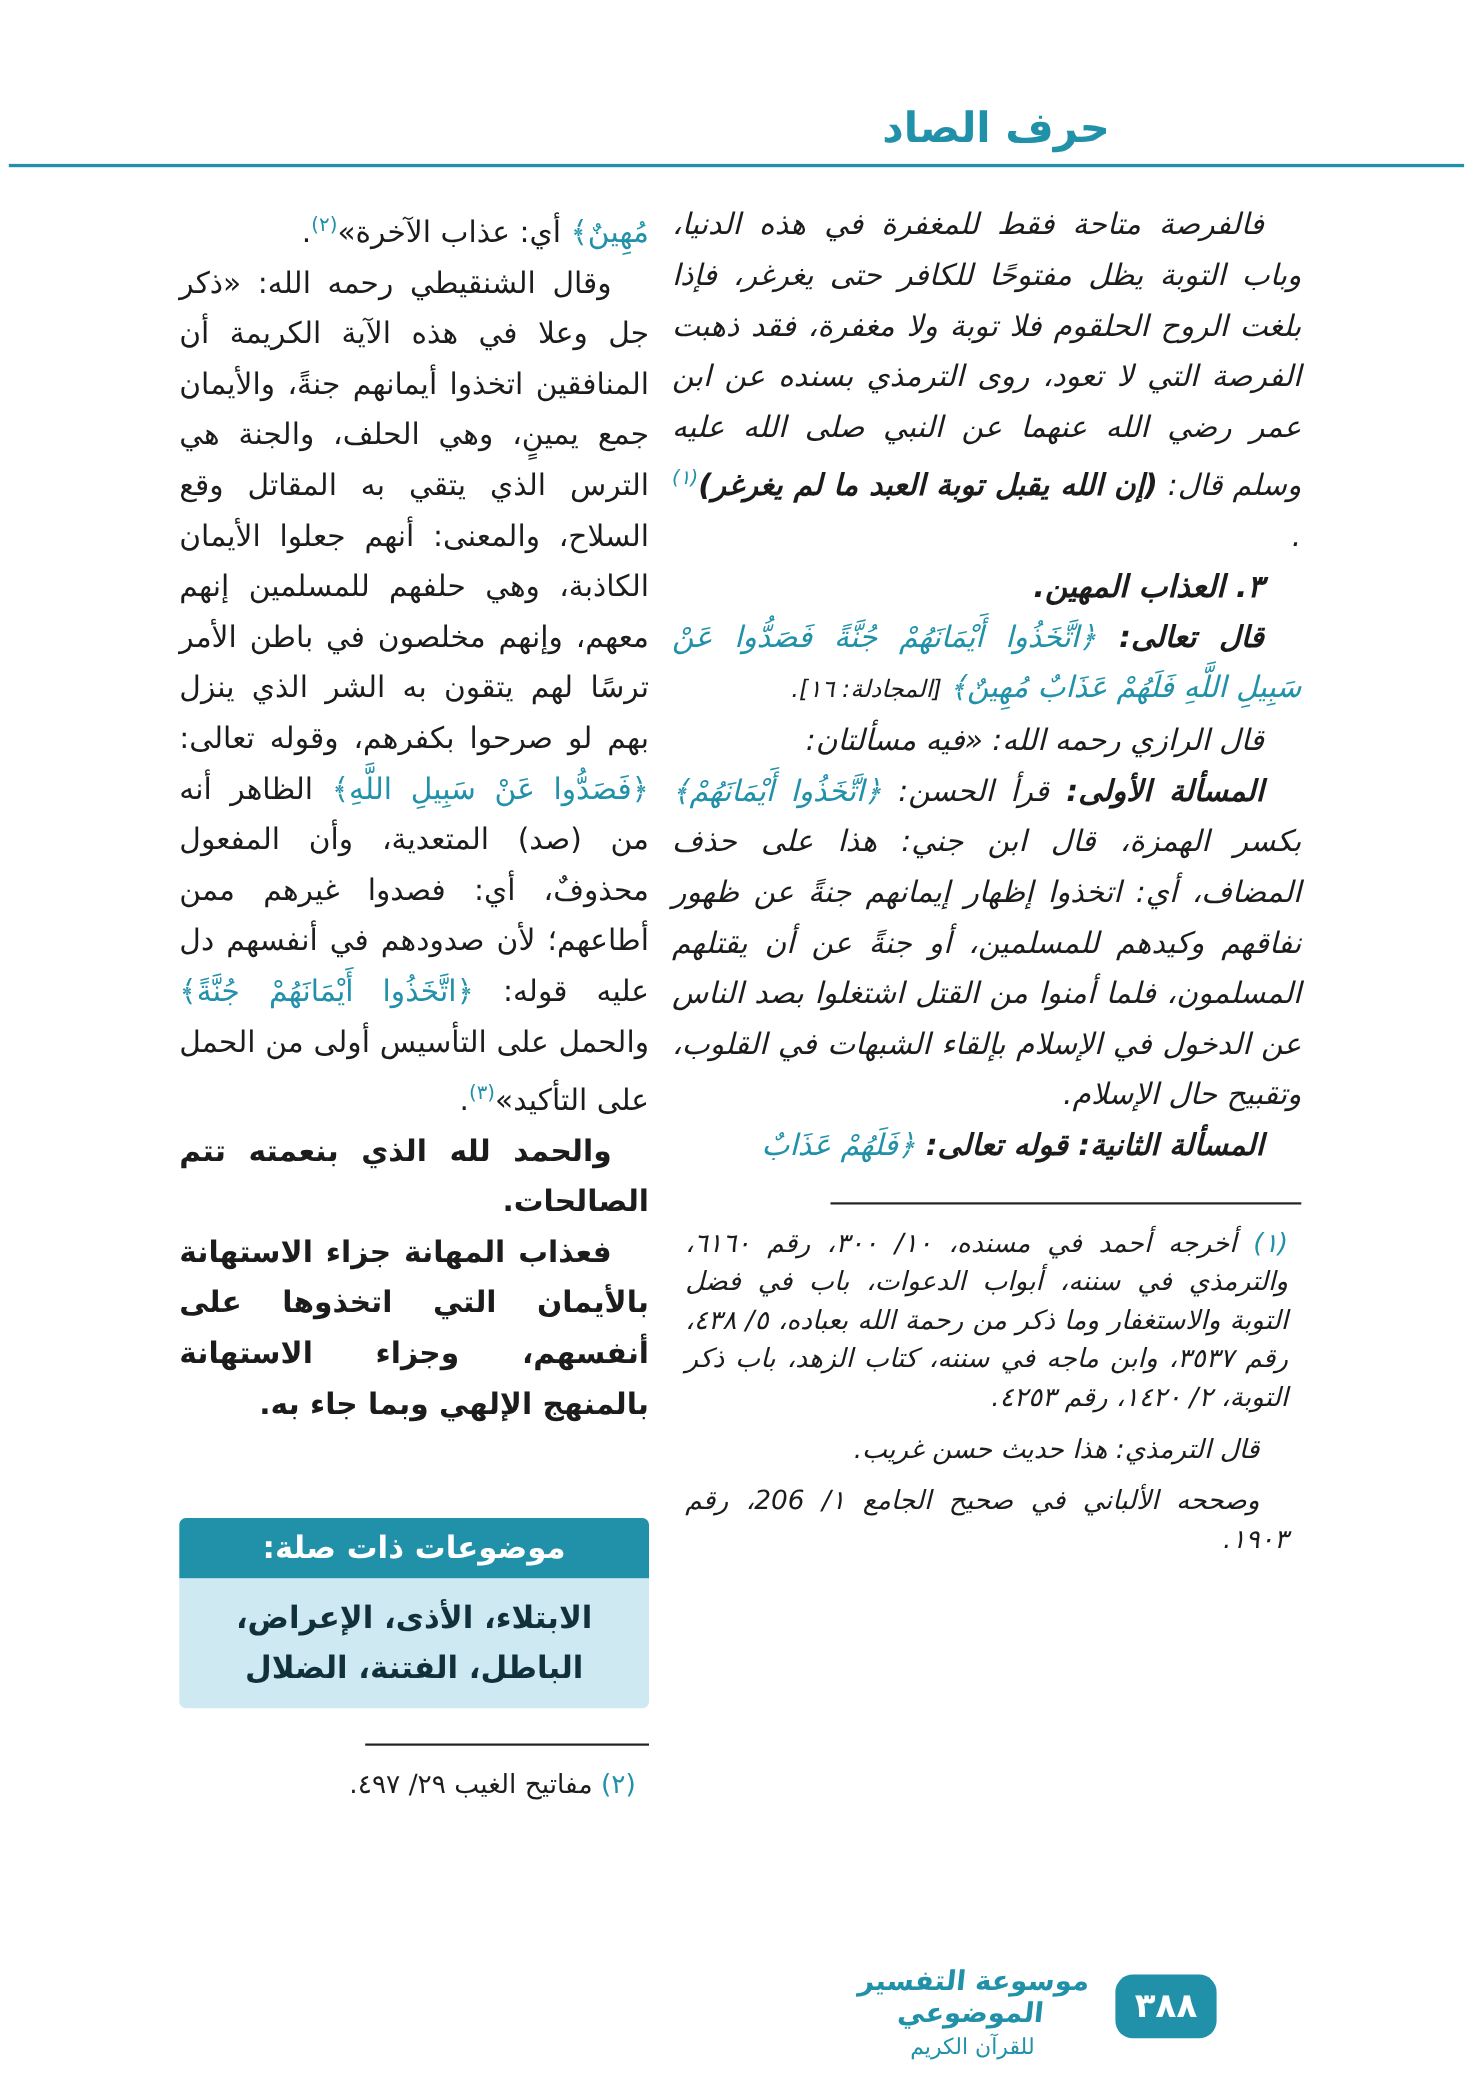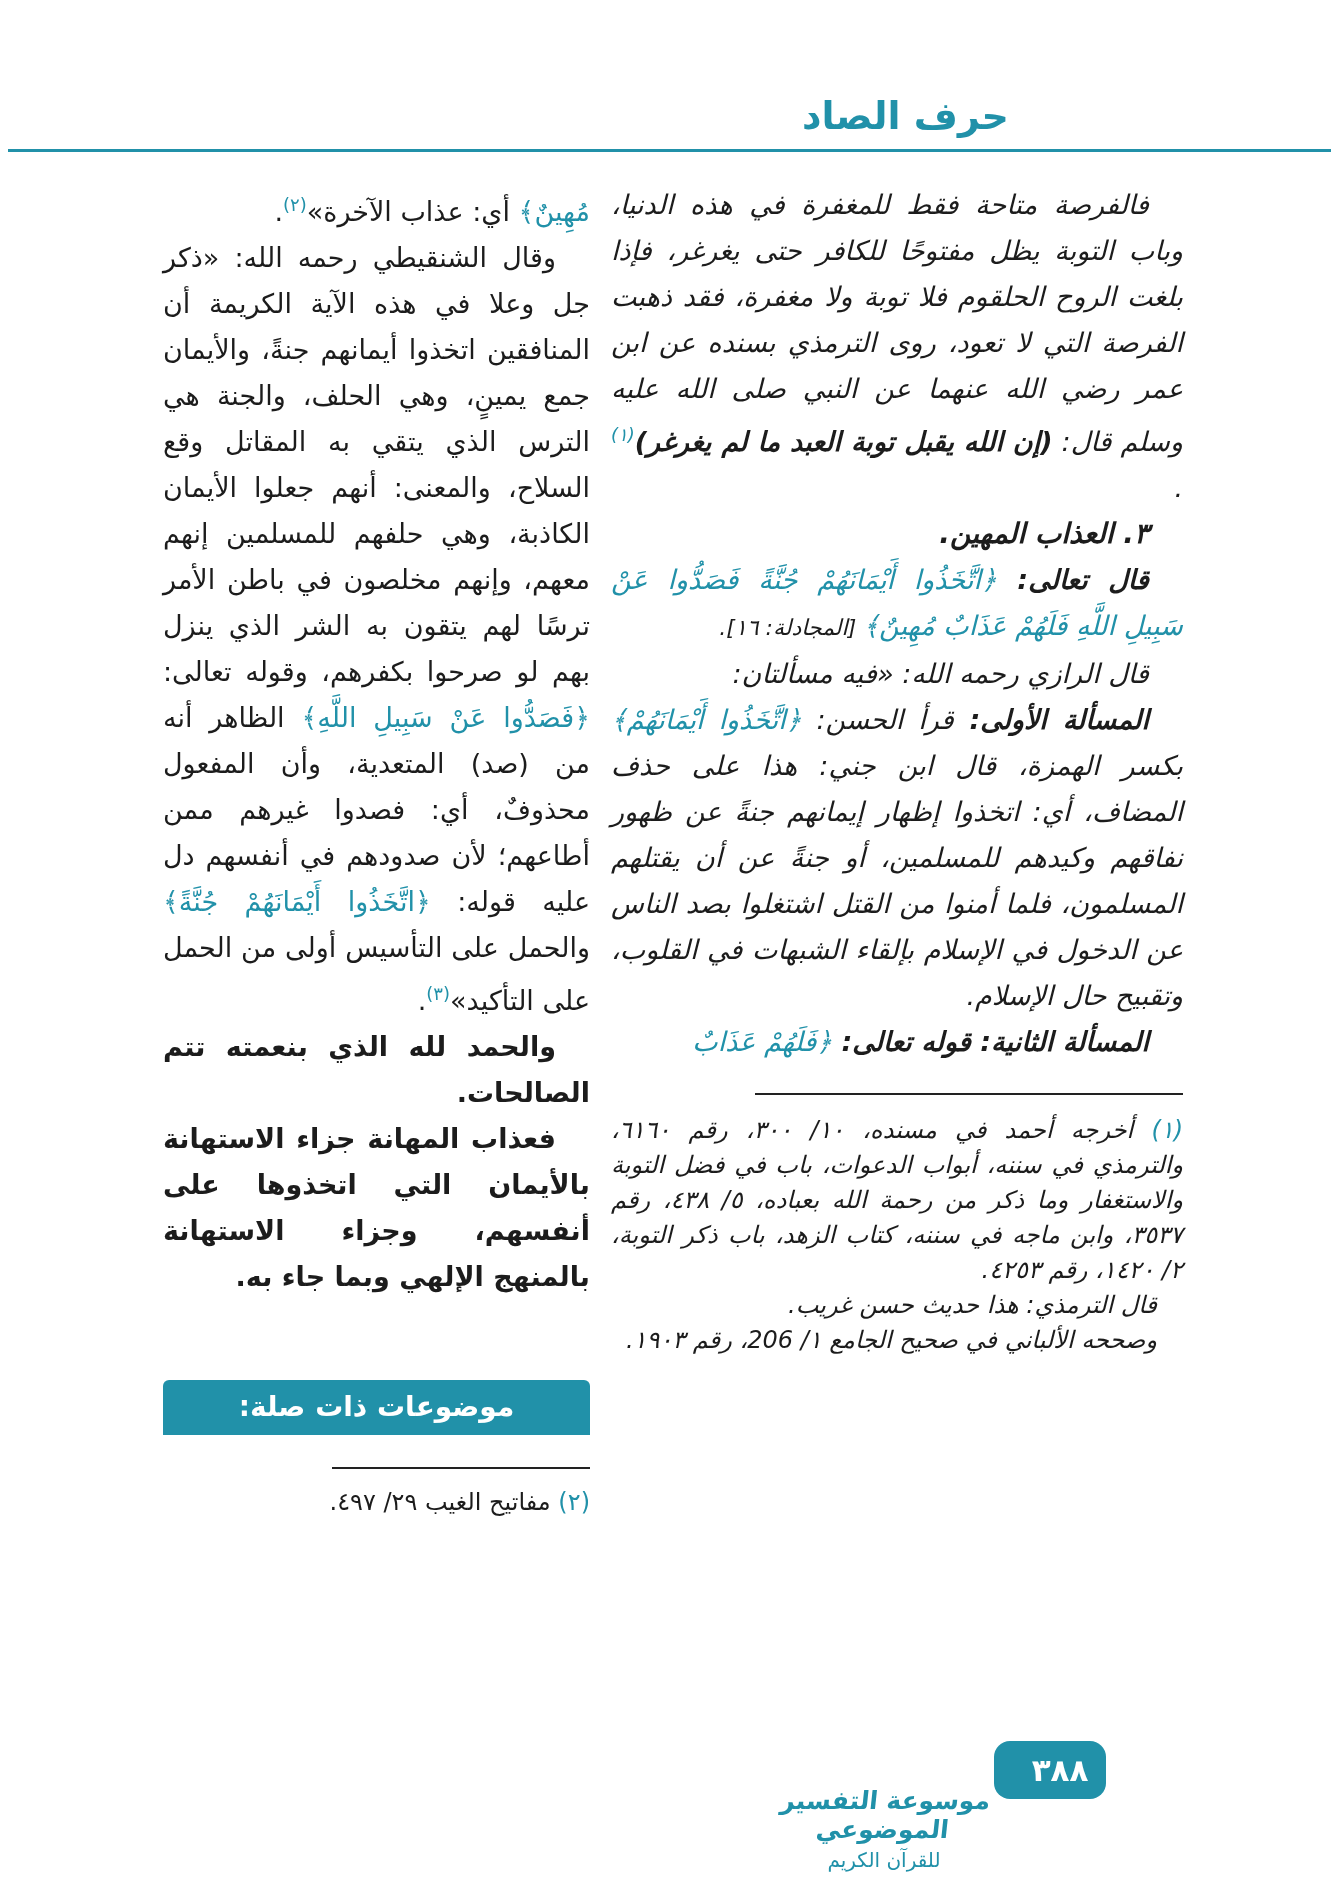--- a/index.html
+++ b/index.html
@@ -44,21 +44,21 @@
   .seg-v { color:var(--teal); }
   .seg-r { font-size:22px; }
   .seg-sup { font-size:18px; vertical-align:super; color:var(--teal); }
   .seg-m { color:var(--teal); }
 
   
   .fn-sep { height:2px; background:#222; }
   .fn-sep-right { width:428px; margin:28px 0 18px; }
   .fn-sep-left  { width:258px; margin:32px 0 10px; }
   p.fn {
-    margin:0; font-size:24px; line-height:35px;
+    margin:12px; font-size:24px; line-height:35px;
     text-align:justify; color:var(--ink);
   }
   p.fn-indent { text-indent:26px; }
   p.left-fn { text-align:right; line-height:46px; }
 
   
   .related-box { margin-top:80px; width:427px; }
   .related-title {
     background:var(--teal); color:#ffffff;
     font-size:28px; font-weight:bold;
@@ -75,25 +75,25 @@
   }
 
   
   .logo {
     position:absolute; top:1786px; right:339px; width:232px;
     text-align:center; color:var(--teal);
   }
   .logo-line1 { font-size:25px; font-weight:bold; transform:skewX(-6deg); }
   .logo-line2 { font-size:20px; margin-top:4px; }
   .page-badge {
-    position:absolute; top:1741px; right:233px;
+    position:absolute; top:1795px; right:233px;
     width:92px; height:58px; border-radius:16px;
     background:var(--teal); color:#ffffff;
     font-size:31px; font-weight:bold;
-    display:flex; align-items:center; justify-content:center;padding-left:20px;
+    display:flex; align-items:center; justify-content:center;
   }
 </style>
 </head>
 <body>
 
 <div class="page">
 
   <div class="header-title">حرف الصاد</div>
   <div class="header-rule"></div>
 
@@ -114,20 +114,21 @@
     </div>
 
     <div class="col-side">
       <p class="body"><span class="seg-v">مُهِينٌ﴾</span><span class="seg-n"> أي: عذاب الآخرة»</span><span class="seg-sup">(٢)</span><span class="seg-n">.</span></p>
       <p class="body indent"><span class="seg-n">وقال الشنقيطي رحمه الله: «ذكر جل وعلا في هذه الآية الكريمة أن المنافقين اتخذوا أيمانهم جنةً، والأيمان جمع يمينٍ، وهي الحلف، والجنة هي الترس الذي يتقي به المقاتل وقع السلاح، والمعنى: أنهم جعلوا الأيمان الكاذبة، وهي حلفهم للمسلمين إنهم معهم، وإنهم مخلصون في باطن الأمر ترسًا لهم يتقون به الشر الذي ينزل بهم لو صرحوا بكفرهم، وقوله تعالى: </span><span class="seg-v">﴿فَصَدُّوا عَنْ سَبِيلِ اللَّهِ﴾</span><span class="seg-n"> الظاهر أنه من (صد) المتعدية، وأن المفعول محذوفٌ، أي: فصدوا غيرهم ممن أطاعهم؛ لأن صدودهم في أنفسهم دل عليه قوله: </span><span class="seg-v">﴿اتَّخَذُوا أَيْمَانَهُمْ جُنَّةً﴾</span><span class="seg-n"> والحمل على التأسيس أولى من الحمل على التأكيد»</span><span class="seg-sup">(٣)</span><span class="seg-n">.</span></p>
       <p class="body indent"><span class="seg-b">والحمد لله الذي بنعمته تتم الصالحات.</span></p>
       <p class="body indent"><span class="seg-b">فعذاب المهانة جزاء الاستهانة بالأيمان التي اتخذوها على أنفسهم، وجزاء الاستهانة بالمنهج الإلهي وبما جاء به.</span></p>
 
       <div class="related-box">
         <div class="related-title">موضوعات ذات صلة:</div>
+        <div class="related-content">الابتلاء، الأذى، الإعراض، الباطل، الفتنة، الضلال</div>
       </div>
 
       <div class="fn-sep fn-sep-left"></div>
       <p class="fn left-fn"><span class="seg-m">(٢) </span><span class="seg-n">مفاتيح الغيب ٢٩/ ٤٩٧.</span></p>
     </div>
 
   </div>
 
   <div class="logo">
     <div class="logo-line1">موسوعة التفسير الموضوعي</div>

